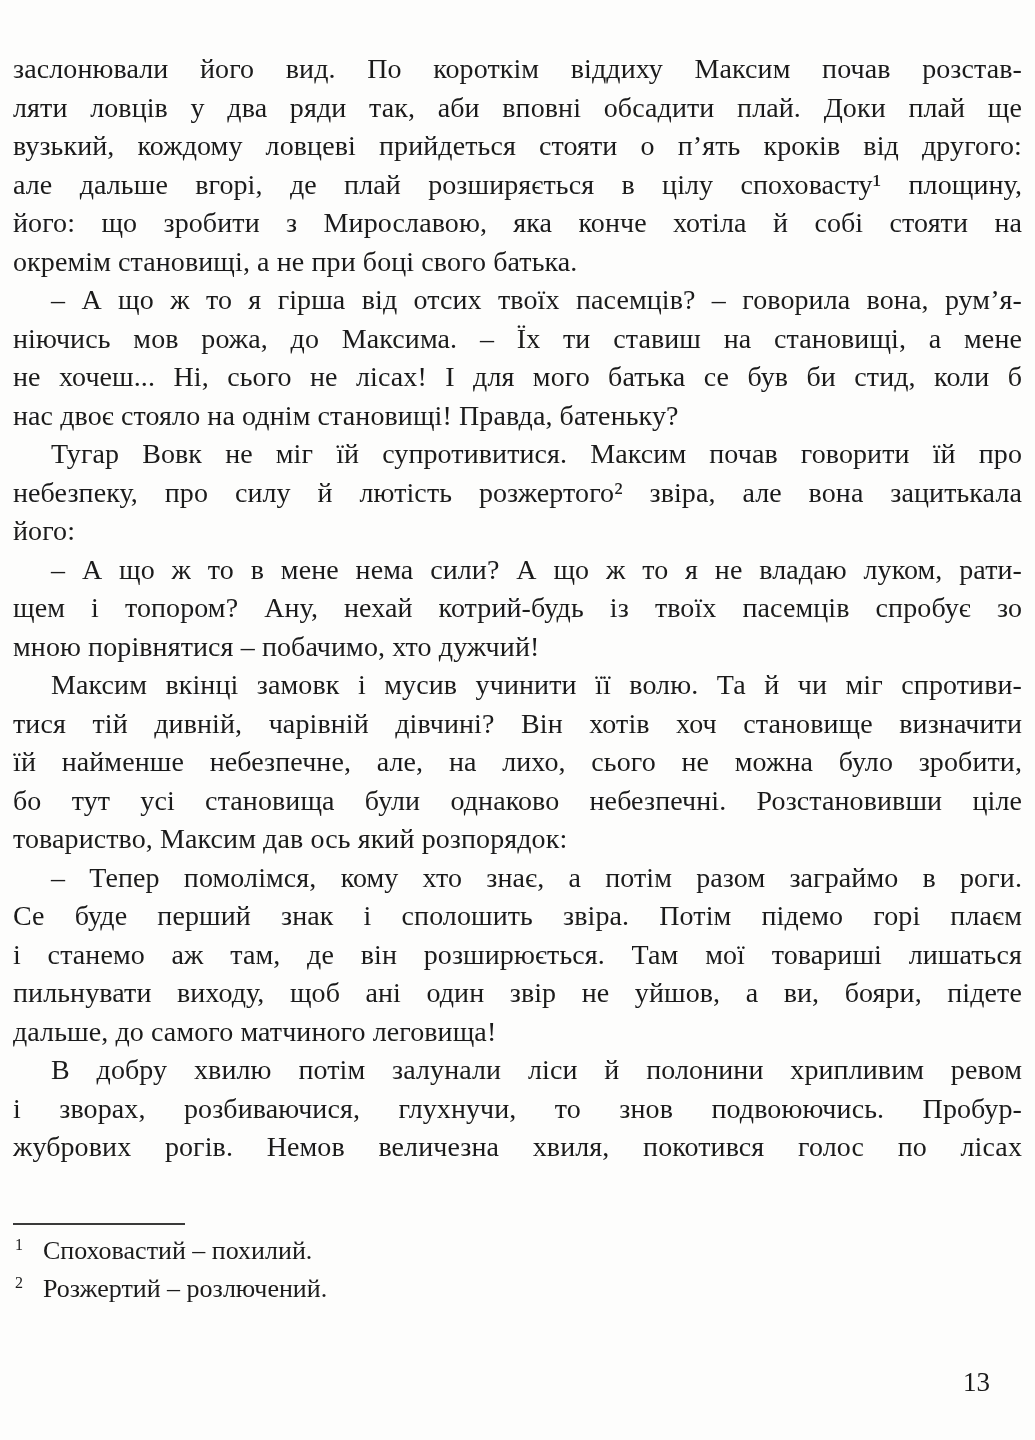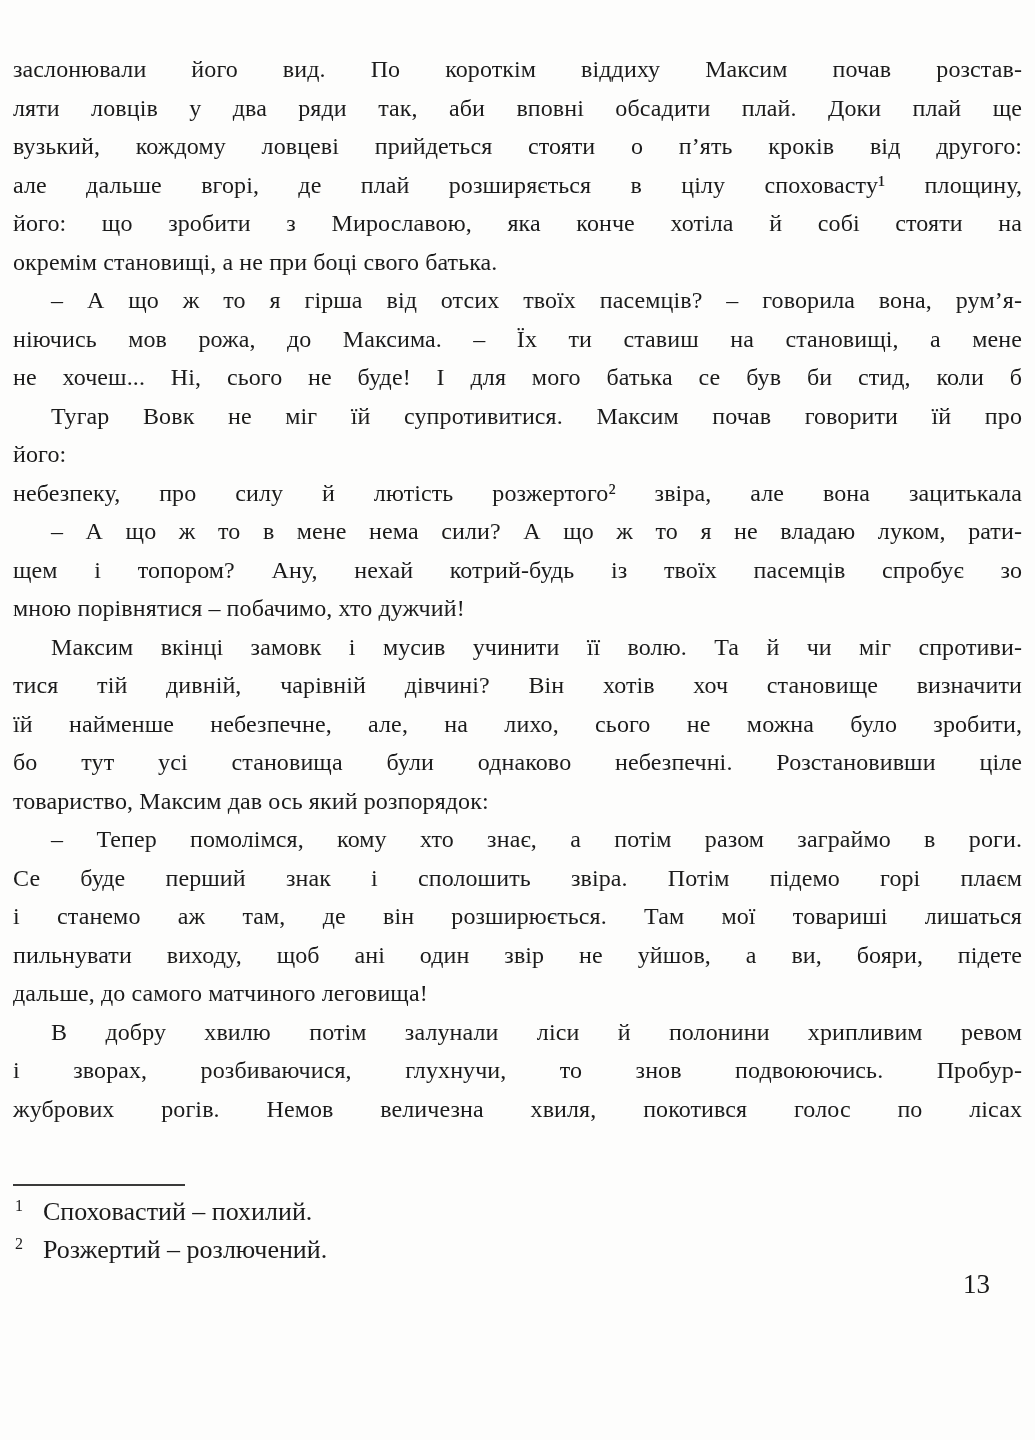--- a/index.html
+++ b/index.html
@@ -18,21 +18,21 @@
   .page {
     width: 1035px;
     height: 1440px;
     box-sizing: border-box;
     padding: 50px 13px 0 13px;
   }
   .text-block {
     width: 1009px;
   }
   .line {
-    font-size: 24px;
+    font-size: 28px;
     line-height: 38.5px;
     white-space: normal;
     text-align: justify;
     text-align-last: justify;
     word-spacing: -1.5px;
     letter-spacing: 0.1px;
     font-family: Liberation Serif, serif;
   }
   .line.last {
     text-align-last: left;
@@ -63,42 +63,43 @@
     position: relative;
     top: -9px;
     width: 30px;
     flex: 0 0 30px;
     padding-left: 2px;
     box-sizing: border-box;
   }
   .page-number {
     position: absolute;
     right: 45px;
-    top: 1268px;
+    top: 1366px;
     font-size: 27px;
     line-height: 32px;
   }
 </style>
 </head>
 <body>
 
 <div class="page">
   <div class="text-block">
       <div class="line">заслонювали його вид. По короткім віддиху Максим почав розстав-</div>
       <div class="line">ляти ловців у два ряди так, аби вповні обсадити плай. Доки плай ще</div>
       <div class="line">вузький, кождому ловцеві прийдеться стояти о п’ять кроків від другого:</div>
       <div class="line">але дальше вгорі, де плай розширяється в цілу споховасту¹ площину,</div>
       <div class="line">його: що зробити з Мирославою, яка конче хотіла й собі стояти на</div>
       <div class="line last">окремім становищі, а не при боці свого батька.</div>
       <div class="line indent">– А що ж то я гірша від отсих твоїх пасемців? – говорила вона, рум’я-</div>
       <div class="line">ніючись мов рожа, до Максима. – Їх ти ставиш на становищі, а мене</div>
-      <div class="line">не хочеш... Ні, сього не буде! І для мого батька се був би стид, коли б</div>
+      <div class="line">не хочеш... Ні, сього не лісах! І для мого батька се був би стид, коли б</div>
+      <div class="line last">нас двоє стояло на однім становищі! Правда, батеньку?</div>
       <div class="line indent">Тугар Вовк не міг їй супротивитися. Максим почав говорити їй про</div>
+      <div class="line">небезпеку, про силу й лютість розжертого² звіра, але вона зацитькала</div>
       <div class="line last">його:</div>
-      <div class="line">небезпеку, про силу й лютість розжертого² звіра, але вона зацитькала</div>
       <div class="line indent">– А що ж то в мене нема сили? А що ж то я не владаю луком, рати-</div>
       <div class="line">щем і топором? Ану, нехай котрий-будь із твоїх пасемців спробує зо</div>
       <div class="line last">мною порівнятися – побачимо, хто дужчий!</div>
       <div class="line indent">Максим вкінці замовк і мусив учинити її волю. Та й чи міг спротиви-</div>
       <div class="line">тися тій дивній, чарівній дівчині? Він хотів хоч становище визначити</div>
       <div class="line">їй найменше небезпечне, але, на лихо, сього не можна було зробити,</div>
       <div class="line">бо тут усі становища були однаково небезпечні. Розстановивши ціле</div>
       <div class="line last">товариство, Максим дав ось який розпорядок:</div>
       <div class="line indent">– Тепер помолімся, кому хто знає, а потім разом заграймо в роги.</div>
       <div class="line">Се буде перший знак і сполошить звіра. Потім підемо горі плаєм</div>

